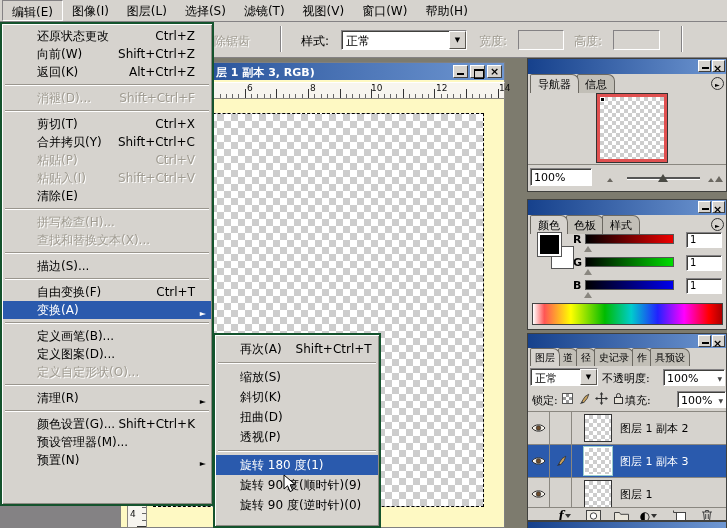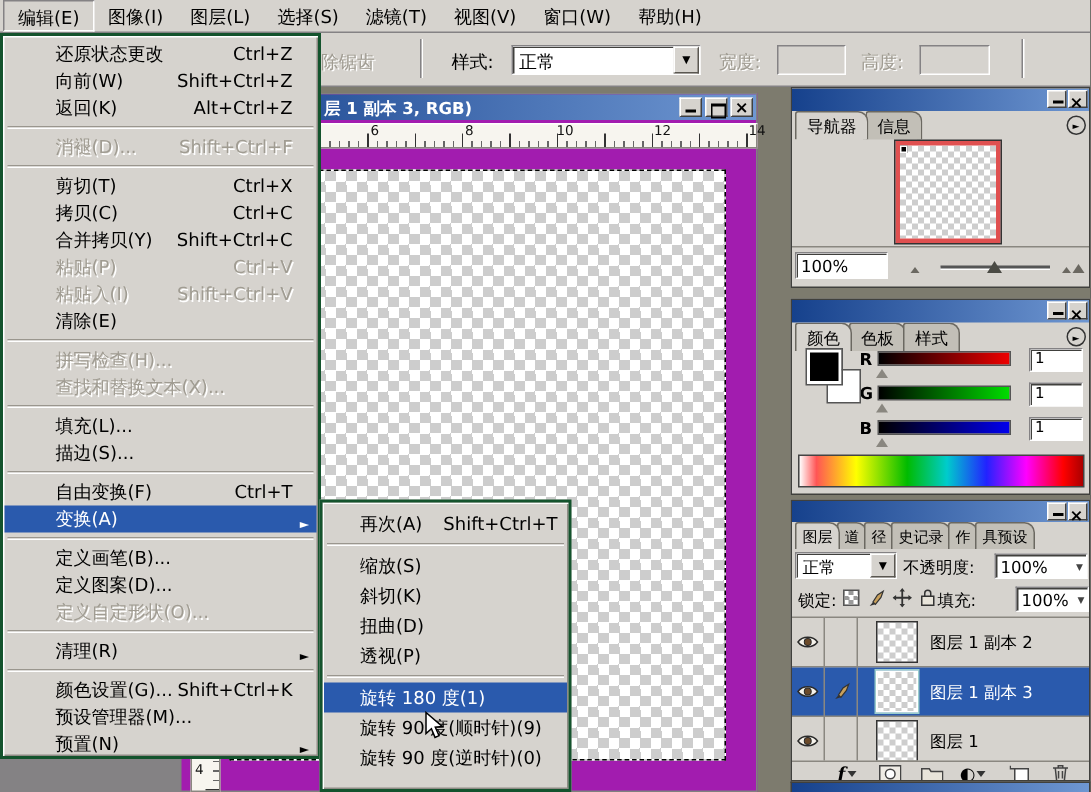--- a/index.html
+++ b/index.html
@@ -24,21 +24,21 @@
   .disabled-field{position:absolute;top:8px;height:20px;background:var(--chrome,#d6d3ce);
     border:1px solid;border-color:#848284 #fff #fff #848284;}
   .dropdown{position:absolute;top:8px;height:20px;background:#fff;border:1px solid;
     border-color:#848284 #fff #fff #848284;box-shadow:inset 1px 1px 0 #40403d;display:flex;}
   .dd-value{flex:1;padding:2px 4px;font-size:12px;}
   .dd-btn{width:17px;background:var(--chrome,#d6d3ce);border:1px solid;border-color:#fff #5a5751 #5a5751 #fff;
     display:flex;align-items:center;justify-content:center;}
   .dd-btn::after{content:"▼";font-size:7px;}
 
   
-  .docwin{position:absolute;left:120px;top:62px;width:385px;height:466px;background:#a21caf;
+  .docwin{position:absolute;left:120px;top:62px;width:385px;height:466px;background:#fef9c3;
     border:1px solid #808080;z-index:1;}
   .doc-titlebar{position:absolute;left:0;top:0;width:100%;height:17px;
     background:linear-gradient(90deg,var(--titlebar_start,#16418c),var(--titlebar_end,#6f97d2));}
   .doc-title{position:absolute;left:95px;top:2px;color:#fff;font-weight:bold;font-size:11px;white-space:nowrap;}
   .wbtn{position:absolute;top:2px;width:15px;height:13px;background:var(--chrome,#d6d3ce);
     border:1px solid;border-color:#fff #404040 #404040 #fff;font-size:9px;line-height:11px;text-align:center;}
   .ico-min::after{content:"";position:absolute;left:3px;bottom:2px;width:7px;height:2px;background:#000;}
   .ico-max::after{content:"";position:absolute;left:3px;top:3px;width:8px;height:7px;border:1px solid #000;border-top-width:2px;}
   .ico-close::after{content:"×";font-size:11px;font-weight:bold;line-height:11px;}
   .hruler{position:absolute;left:28px;top:19px;width:356px;height:17px;background-color:#f7f5ef;
@@ -496,25 +496,20 @@
       </div>
 
       <div class="msep"></div>
 
       <div class="mrow">
         <span class="mlabel">剪切(T)</span>
         <span class="mshort">Ctrl+X</span>
 
       </div>
 
-      <div class="mrow">
-        <span class="mlabel">拷贝(C)</span>
-        <span class="mshort">Ctrl+C</span>
-
-      </div>
 
       <div class="mrow">
         <span class="mlabel">合并拷贝(Y)</span>
         <span class="mshort">Shift+Ctrl+C</span>
 
       </div>
 
       <div class="mrow disabled">
         <span class="mlabel">粘贴(P)</span>
         <span class="mshort">Ctrl+V</span>
@@ -542,25 +537,20 @@
       </div>
 
       <div class="mrow disabled">
         <span class="mlabel">查找和替换文本(X)...</span>
         <span class="mshort"></span>
 
       </div>
 
       <div class="msep"></div>
 
-      <div class="mrow">
-        <span class="mlabel">填充(L)...</span>
-        <span class="mshort"></span>
-
-      </div>
 
       <div class="mrow">
         <span class="mlabel">描边(S)...</span>
         <span class="mshort"></span>
 
       </div>
 
       <div class="msep"></div>
 
       <div class="mrow">

